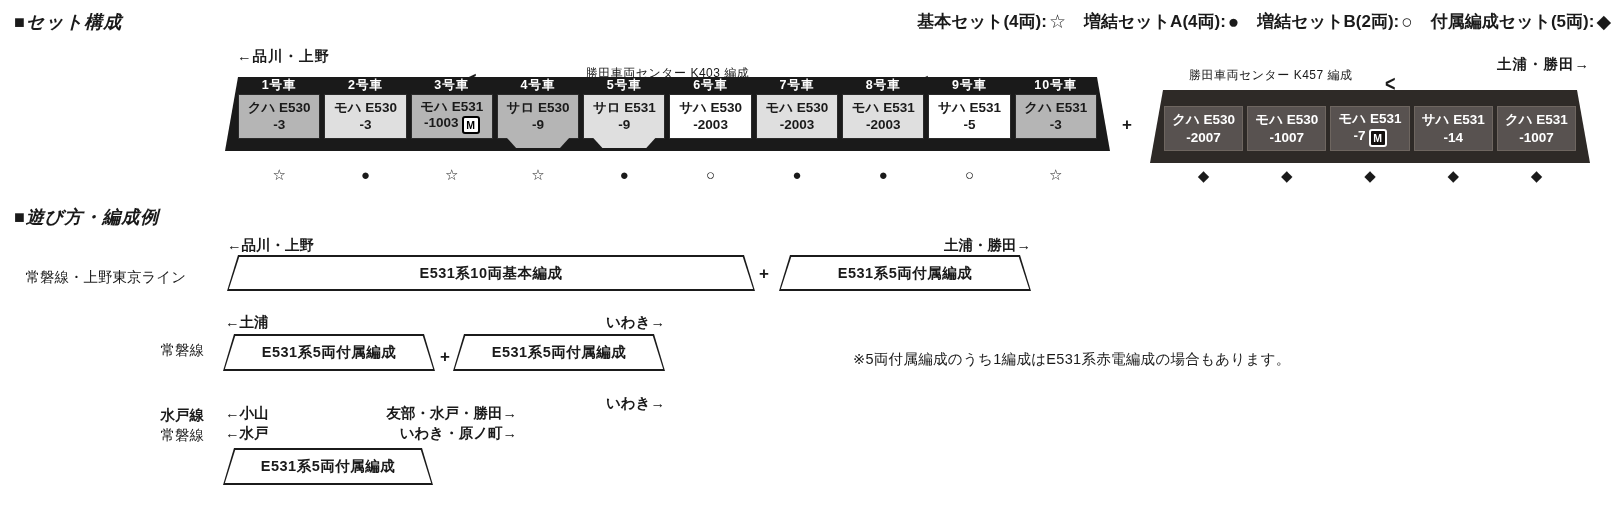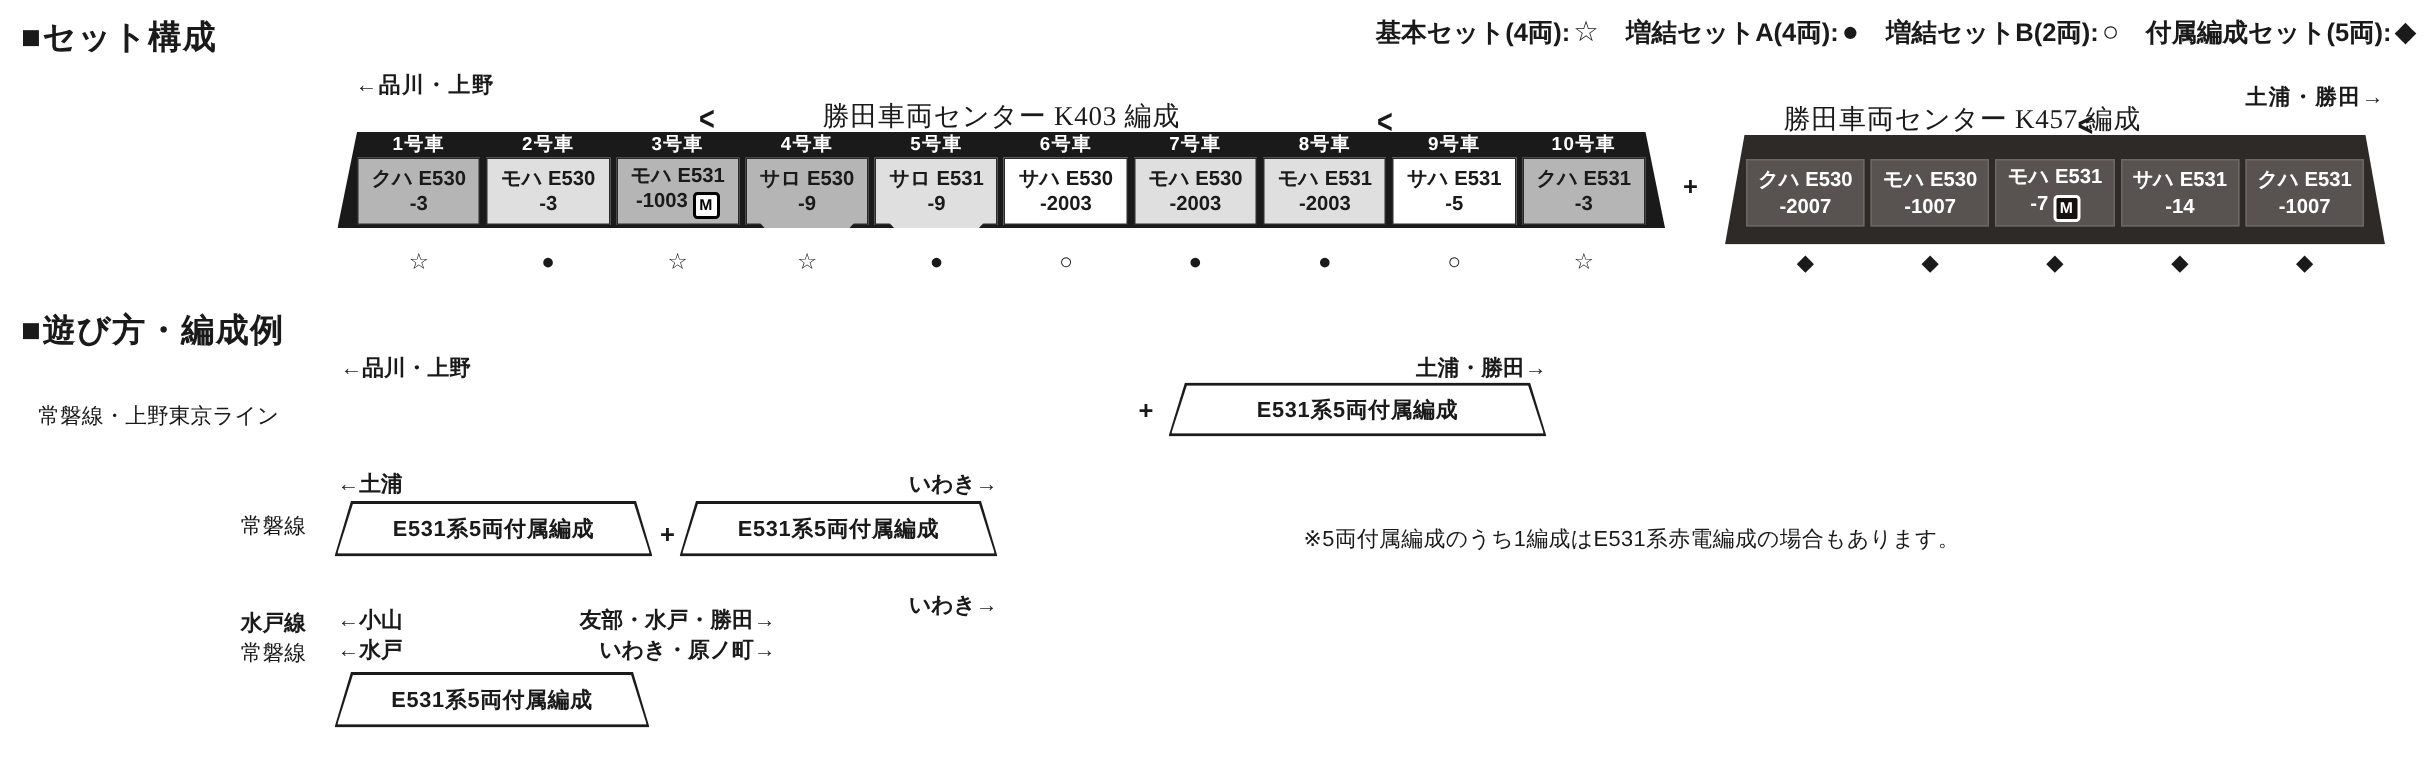--- a/index.html
+++ b/index.html
@@ -1,32 +1,32 @@
 <!DOCTYPE html>
 <html style="--train-body: #1a1a1a; --set-basic: #b5b5b5; --set-addA: #dfdfdf; --set-addB: #ffffff; --att-body: #2e2a27; --att-box: #585250;"><head>
 <meta charset="utf-8">
 <style>
   html,body{margin:0;padding:0;background:#fff;}
   body{font-family:"Liberation Sans","DejaVu Sans",sans-serif;color:#1a1a1a;}
   #canvas{position:relative;width:1619px;height:506px;background:#fff;overflow:hidden;}
 
   .abs{position:absolute;}
-  .sec-title{font-size:22px;font-weight:bold;letter-spacing:1px;}
+  .sec-title{font-size:18px;font-weight:bold;letter-spacing:1px;font-style:italic;}
 
   
   #legend{top:10px;right:8px;display:flex;gap:18px;font-size:17px;font-weight:bold;align-items:flex-start;}
   .lg-item{display:flex;align-items:center;gap:2px;}
   .lg-sym{font-size:19px;line-height:1;}
 
   
   .dir-label{font-size:14.5px;font-weight:bold;letter-spacing:1px;}
-  .depot-label{font-size:18px;letter-spacing:.5px;font-family:Liberation Serif, serif;}
+  .depot-label{font-size:12px;letter-spacing:.5px;}
   .panto{font-size:18px;font-weight:bold;transform:scaleY(1.25);line-height:1;}
 
-  #basic-body{left:225px;top:88px;width:885px;height:64px;background:var(--train-body);
+  #basic-body{left:225px;top:77px;width:885px;height:74px;background:var(--train-body);
     clip-path:polygon(13px 0,calc(100% - 13px) 0,100% 100%,0 100%);}
   #basic-cols{position:absolute;left:11px;right:11px;top:0;height:62px;display:flex;}
   .car-col{flex:1;display:flex;flex-direction:column;position:relative;}
   .car-num{height:17px;line-height:17px;text-align:center;color:#fff;font-size:12.5px;font-weight:bold;letter-spacing:1px;}
   .car-box{height:43px;margin:0 2px;border:1px solid #2a2a2a;display:flex;flex-direction:column;
     align-items:center;justify-content:center;font-size:13.5px;font-weight:bold;line-height:1.25;position:relative;z-index:1;}
   .set-basic .car-box{background:var(--set-basic);}
   .set-addA  .car-box{background:var(--set-addA);}
   .set-addB  .car-box{background:var(--set-addB);}
   .bulge{position:absolute;left:13%;right:13%;top:60px;height:11px;z-index:2;
@@ -48,21 +48,21 @@
   .sym-row{display:flex;}
   .sym-cell{flex:1;text-align:center;font-size:15px;line-height:1;}
   .plus{font-size:17px;font-weight:bold;}
 
   
   .fbox{background:#1b1b1b;clip-path:polygon(11px 0,calc(100% - 11px) 0,100% 100%,0 100%);}
   .fbox .in{position:absolute;inset:1.8px;background:#fff;display:flex;align-items:center;justify-content:center;
     font-size:14.5px;font-weight:bold;letter-spacing:.5px;clip-path:polygon(10.5px 0,calc(100% - 10.5px) 0,100% 100%,0 100%);}
   .line-label{font-size:14.5px;text-align:right;}
   .small-dir{font-size:14.5px;font-weight:bold;}
-  .note{font-size:14.5px;letter-spacing:.3px;margin-left:16px;}
+  .note{font-size:14.5px;letter-spacing:.3px;}
 </style>
 </head>
 <body>
 
 <div id="canvas">
 
   <div class="abs sec-title" style="left:14px;top:10px;">■セット構成</div>
 
   <div id="legend" class="abs">
     <div class="lg-item">
@@ -224,20 +224,23 @@
     <div class="sym-cell">◆</div>
     <div class="sym-cell">◆</div>
     <div class="sym-cell">◆</div>
   </div>
 
   <div class="abs line-label" style="left:0;top:268px;width:186px;">常磐線・上野東京ライン</div>
 
   <div class="abs sec-title" style="left:14px;top:205px;">■遊び方・編成例</div>
   <div class="abs small-dir" style="left:227px;top:236px;">←品川・上野</div>
   <div class="abs small-dir" style="left:779px;top:236px;width:252px;text-align:right;">土浦・勝田→</div>
+  <div class="abs fbox" style="left:227px;top:255px;width:528px;height:36px;">
+    <div class="in">E531系10両基本編成</div>
+  </div>
   <div class="abs plus" style="left:759px;top:264px;">+</div>
   <div class="abs fbox" style="left:779px;top:255px;width:252px;height:36px;">
     <div class="in">E531系5両付属編成</div>
   </div>
 
   <div class="abs line-label" style="left:0;top:341px;width:204px;">常磐線</div>
   <div class="abs small-dir" style="left:225px;top:313px;font-family:Liberation Serif, serif;">←土浦</div>
   <div class="abs small-dir" style="left:453px;top:313px;width:212px;text-align:right;">いわき→</div>
   <div class="abs fbox" style="left:223px;top:334px;width:212px;height:37px;">
     <div class="in">E531系5両付属編成</div>

